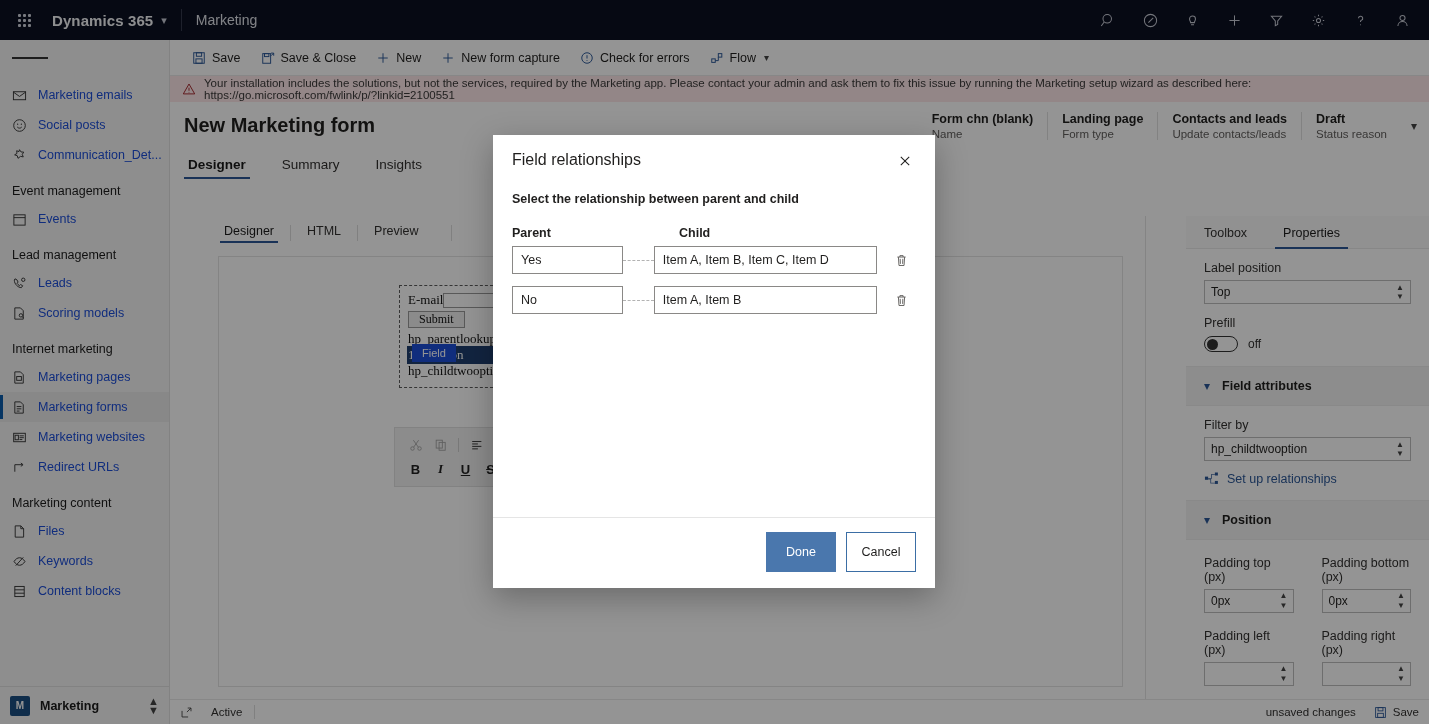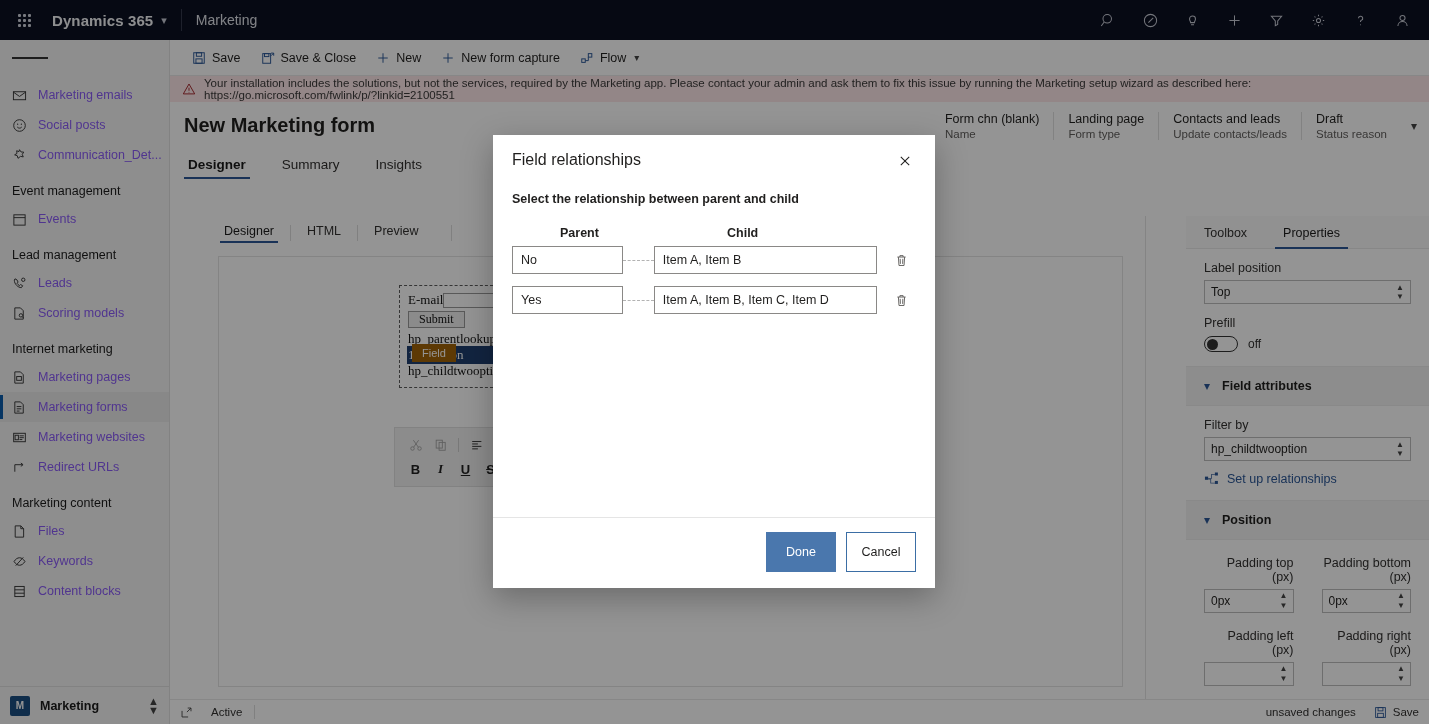--- a/index.html
+++ b/index.html
@@ -34,21 +34,21 @@
   .leftnav {
     position: absolute; top: 40px; left: 0; width: 170px; height: 684px;
     background: #f5f5f5; border-right: 1px solid #e1e1e1;
     display: flex; flex-direction: column;
   }
   .hamburger { height: 36px; display: flex; align-items: center; padding-left: 12px; cursor: pointer; }
   .hamburger span { display: block; width: 18px; height: 1.6px; background: #333; margin: 2.4px 0; }
   .nav-scroll { flex: 1; overflow: hidden; padding-top: 4px; }
   .nav-item {
     display: flex; align-items: center; height: 30px; padding-left: 12px; cursor: pointer;
-    font-size: 12.5px; color: #8b5cf6; position: relative;
+    font-size: 12.5px; color: #1d4ed8; position: relative;
   }
   .nav-item.selected { background: #ebebeb; }
   .nav-item.selected::before {
     content: ""; position: absolute; left: 0; top: 3px; bottom: 3px; width: 3px; background: #0b5cab;
   }
   .nav-ico { width: 26px; flex: 0 0 26px; display: flex; align-items: center; color: #333; }
   .nav-label { white-space: nowrap; overflow: hidden; text-overflow: ellipsis; }
   .nav-group {
     font-size: 12.5px; font-weight: 400; color: #1b1b1b; padding: 14px 0 6px 12px;
   }
@@ -91,21 +91,21 @@
     cursor: pointer; position: relative;
   }
   .tab.active { font-weight: 700; color: #1b1b1b; }
   .tab.active::after {
     content: ""; position: absolute; left: 0; right: 0; bottom: 0; height: 2.5px; background: #2b5797;
   }
 
   .headstats { position: absolute; right: 12px; top: 10px; display: flex; align-items: center; }
   .stat { padding: 0 14px; border-left: 1px solid #e1e1e1; min-width: 60px; }
   .stat:first-child { border-left: none; }
-  .stat-val { font-size: 12.5px; font-weight: 400; color: #201f1e; white-space: nowrap; }
+  .stat-val { font-size: 12.5px; font-weight: 700; color: #201f1e; white-space: nowrap; }
   .stat-lbl { font-size: 11.5px; color: #605e5c; margin-top: 2px; white-space: nowrap; }
   .stat-caret { margin-left: 10px; color: #444; font-size: 12px; cursor: pointer; }
 
   
   .designer-wrap { position: absolute; left: 0; top: 176px; right: 0; bottom: 25px; display: flex; }
   .designer-col { flex: 1; position: relative; }
   .dz-tabs {
     display: flex; align-items: center; height: 34px; padding-left: 48px; font-size: 12.5px; color: #323130;
   }
   .dz-tab { padding: 0 6px 5px 6px; cursor: pointer; position: relative; }
@@ -126,21 +126,21 @@
   .fb-row { display: flex; align-items: center; margin-bottom: 3px; }
   .fb-lbl { }
   .fb-input { flex: 1; height: 15px; border: 1px solid #9a9a9a; background: #fff; }
   .fb-btn {
     border: 1px solid #9a9a9a; background: #efefef; font-size: 12px;
     padding: 0 10px; display: inline-block; margin-bottom: 3px;
   }
   .fb-line { font-size: 13px; }
   .fb-line.sel { background: #1f3f6e; color: #fff; outline: 1px solid #1f3f6e; }
   .field-chip {
-    position: absolute; left: 12px; top: 58px; background: #a16207; color: #fff;
+    position: absolute; left: 12px; top: 58px; background: #1d4ed8; color: #fff;
     font-family: "Liberation Sans", sans-serif; font-size: 11px; padding: 3px 10px;
   }
   .float-tb {
     position: absolute; left: 175px; top: 170px; width: 200px; background: #f1f1f1;
     border: 1px solid #e0e0e0; padding: 5px 8px;
   }
   .ftb-row { display: flex; align-items: center; height: 24px; color: #444; }
   .ftb-ico { width: 25px; display: flex; align-items: center; justify-content: center; }
   .ftb-ico.dim { opacity: .45; }
   .ftb-sep { width: 1px; height: 14px; background: #cfcfcf; margin: 0 5px; }
@@ -179,21 +179,21 @@
   .toggle-txt { font-size: 12px; color: #323130; margin-left: 10px; }
   .section-head {
     display: flex; align-items: center; height: 40px; margin: 14px -18px 0 -18px; padding: 0 18px;
     background: #f3f3f3; border-top: 1px solid #ececec; border-bottom: 1px solid #ececec; cursor: pointer;
   }
   .section-head .chev { color: #2b5797; margin-right: 12px; font-size: 12px; }
   .section-head .nm { font-size: 12.5px; font-weight: 700; color: #201f1e; }
   .link-row { display: flex; align-items: center; margin-top: 10px; cursor: pointer; }
   .link-row .li { margin-right: 8px; display: flex; color: #2b5797; }
   .link-row .lt { font-size: 12.5px; color: #2b5797; }
-  .pad-grid { display: flex; gap: 28px; margin-top: 4px; text-align: right; }
+  .pad-grid { display: flex; gap: 28px; margin-top: 4px; }
   .pad-col { flex: 1; }
   .spin {
     height: 24px; border: 1px solid #bdbdbd; background: #fff; display: flex; align-items: center;
     padding: 0 6px; font-size: 12px; color: #201f1e; position: relative;
   }
   .spin .sp { position: absolute; right: 5px; top: 1px; color: #444; font-size: 8px; line-height: 10px; }
 
   
   .statusbar {
     position: absolute; left: 0; right: 0; bottom: 0; height: 25px;
@@ -217,21 +217,21 @@
   }
   .modal-head { display: flex; align-items: flex-start; padding: 16px 16px 0 19px; }
   .modal-title { font-size: 16px; color: #201f1e; flex: 1; }
   .modal-close {
     width: 28px; height: 28px; display: flex; align-items: center; justify-content: center;
     cursor: pointer; color: #201f1e; margin-top: -4px;
   }
   .modal-body { flex: 1; padding: 17px 19px 0 19px; }
   .modal-sub { font-size: 12.5px; font-weight: 700; color: #201f1e; margin-bottom: 20px; }
   .rel-header { display: flex; font-size: 12.5px; font-weight: 700; color: #201f1e; margin-bottom: 6px; }
-  .rel-header .h-parent { width: 147px; margin-left: 48px; }
+  .rel-header .h-parent { width: 147px; }
   .rel-header .h-child { margin-left: 20px; }
   .rel-row { display: flex; align-items: center; margin-bottom: 12px; }
   .rel-input {
     height: 28px; border: 1px solid #8a8886; background: #fff; font-size: 12.5px;
     color: #201f1e; padding: 0 8px; font-family: "Liberation Sans", sans-serif;
     display: flex; align-items: center; overflow: hidden; white-space: nowrap;
   }
   .rel-parent { width: 115px; }
   .rel-child { width: 232px; }
   .rel-dash {
@@ -524,20 +524,30 @@
         <span>New</span>
       </div>
       <div class="cmd">
         <span class="cmd-ico">
           <svg width="14" height="14" viewBox="0 0 16 16" fill="none" stroke="currentColor" stroke-width="1.1">
               <line x1="8" y1="2.6" x2="8" y2="13.4"></line>
               <line x1="2.6" y1="8" x2="13.4" y2="8"></line>
             </svg>
         </span>
         <span>New form capture</span>
+      </div>
+      <div class="cmd">
+        <span class="cmd-ico">
+          <svg width="14" height="14" viewBox="0 0 16 16" fill="none" stroke="currentColor" stroke-width="1.1">
+              <circle cx="8" cy="8" r="6"></circle>
+              <line x1="8" y1="4.8" x2="8" y2="8.6"></line>
+              <circle cx="8" cy="10.8" r=".6" fill="currentColor" stroke="none"></circle>
+            </svg>
+        </span>
+        <span>Check for errors</span>
       </div>
       <div class="cmd">
         <span class="cmd-ico">
           <svg width="14" height="14" viewBox="0 0 16 16" fill="none" stroke="currentColor" stroke-width="1.1">
               <rect x="2" y="9" width="4" height="4"></rect>
               <rect x="9.5" y="3" width="4" height="4"></rect>
               <path d="M6 11h3.5V7"></path>
             </svg>
         </span>
         <span>Flow</span>
@@ -793,38 +803,38 @@
 
     <div class="modal-body">
       <div class="modal-sub">Select the relationship between parent and child</div>
 
       <div class="rel-header">
         <span class="h-parent">Parent</span>
         <span class="h-child">Child</span>
       </div>
 
       <div class="rel-row">
-        <div class="rel-input rel-parent">No</div>
+        <div class="rel-input rel-parent">Yes</div>
         <div class="rel-dash"></div>
-        <div class="rel-input rel-child">Item A, Item B</div>
+        <div class="rel-input rel-child">Item A, Item B, Item C, Item D</div>
         <div class="rel-del">
           <svg width="15" height="15" viewBox="0 0 16 16" fill="none" stroke="currentColor" stroke-width="1">
             <path d="M3.6 4.3h8.8"></path>
               <path d="M4.7 4.3l.6 9h5.4l.6-9"></path>
               <path d="M6.3 4.3V2.8h3.4v1.5"></path>
             <line x1="6.6" y1="6.2" x2="6.8" y2="11.6"></line>
               <line x1="9.4" y1="6.2" x2="9.2" y2="11.6"></line>
           </svg>
         </div>
       </div>
 
       <div class="rel-row">
-        <div class="rel-input rel-parent">Yes</div>
+        <div class="rel-input rel-parent">No</div>
         <div class="rel-dash"></div>
-        <div class="rel-input rel-child">Item A, Item B, Item C, Item D</div>
+        <div class="rel-input rel-child">Item A, Item B</div>
         <div class="rel-del">
           <svg width="15" height="15" viewBox="0 0 16 16" fill="none" stroke="currentColor" stroke-width="1">
             <path d="M3.6 4.3h8.8"></path>
               <path d="M4.7 4.3l.6 9h5.4l.6-9"></path>
               <path d="M6.3 4.3V2.8h3.4v1.5"></path>
             <line x1="6.6" y1="6.2" x2="6.8" y2="11.6"></line>
               <line x1="9.4" y1="6.2" x2="9.2" y2="11.6"></line>
           </svg>
         </div>
       </div>

